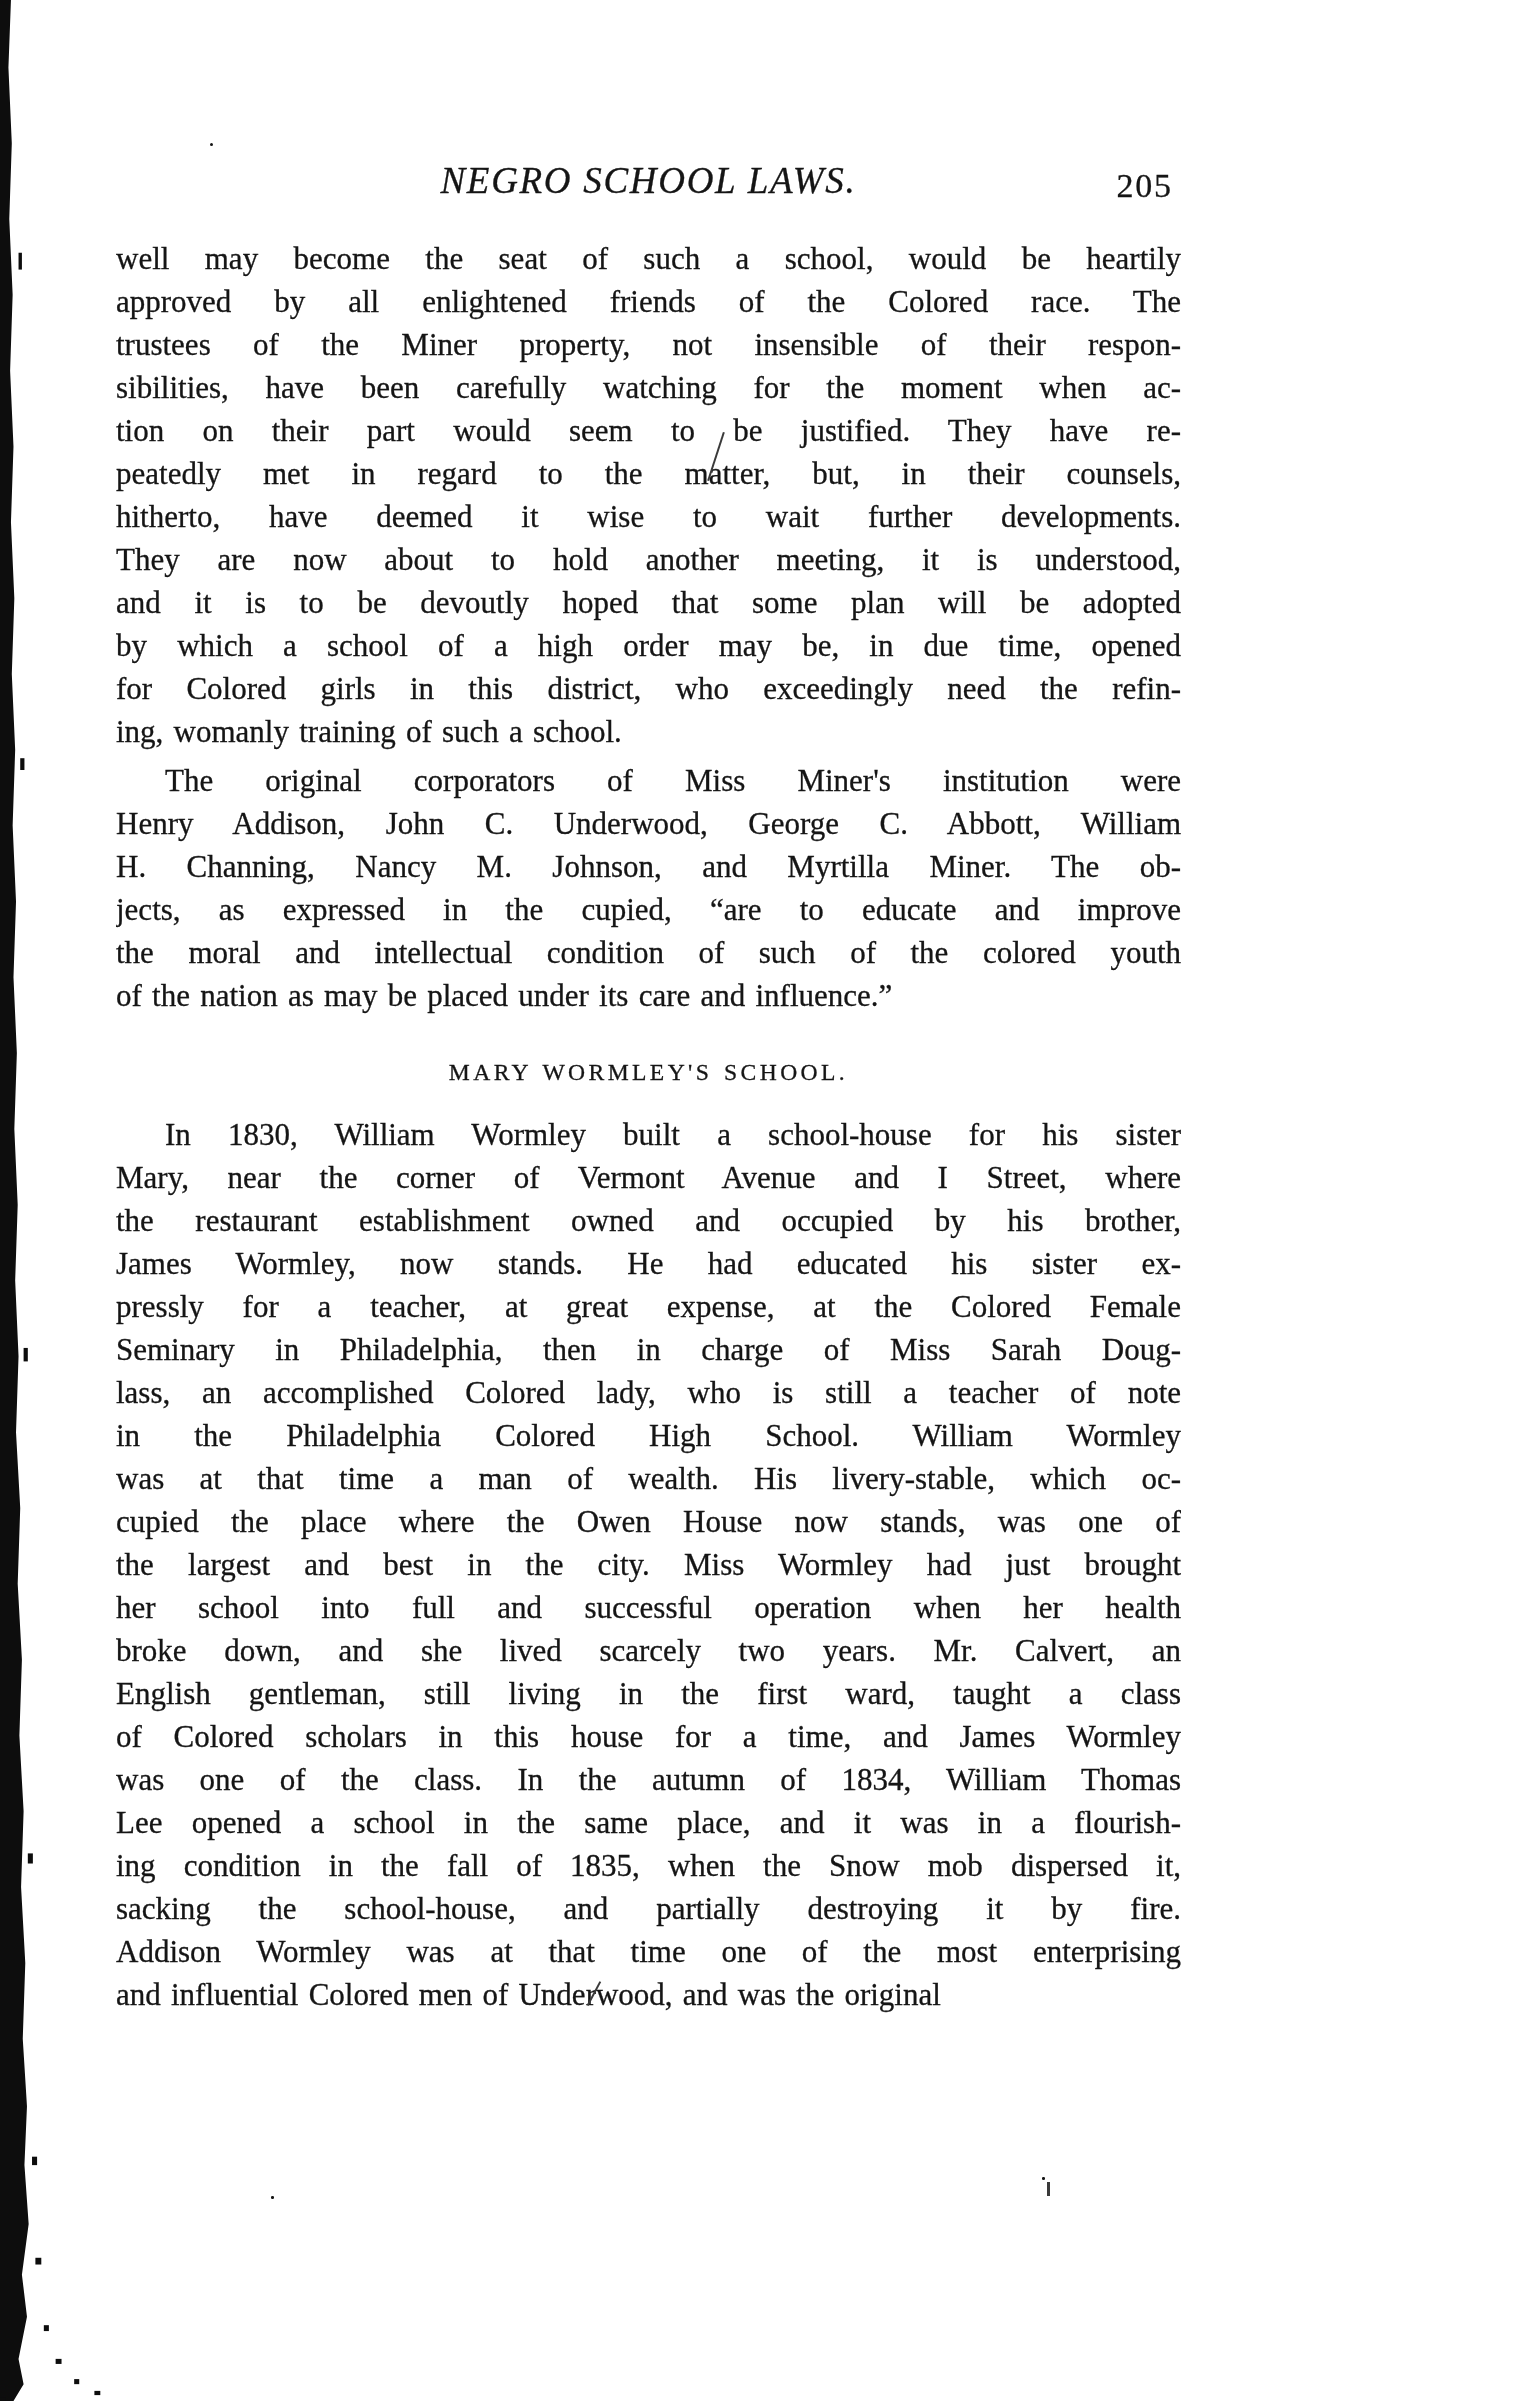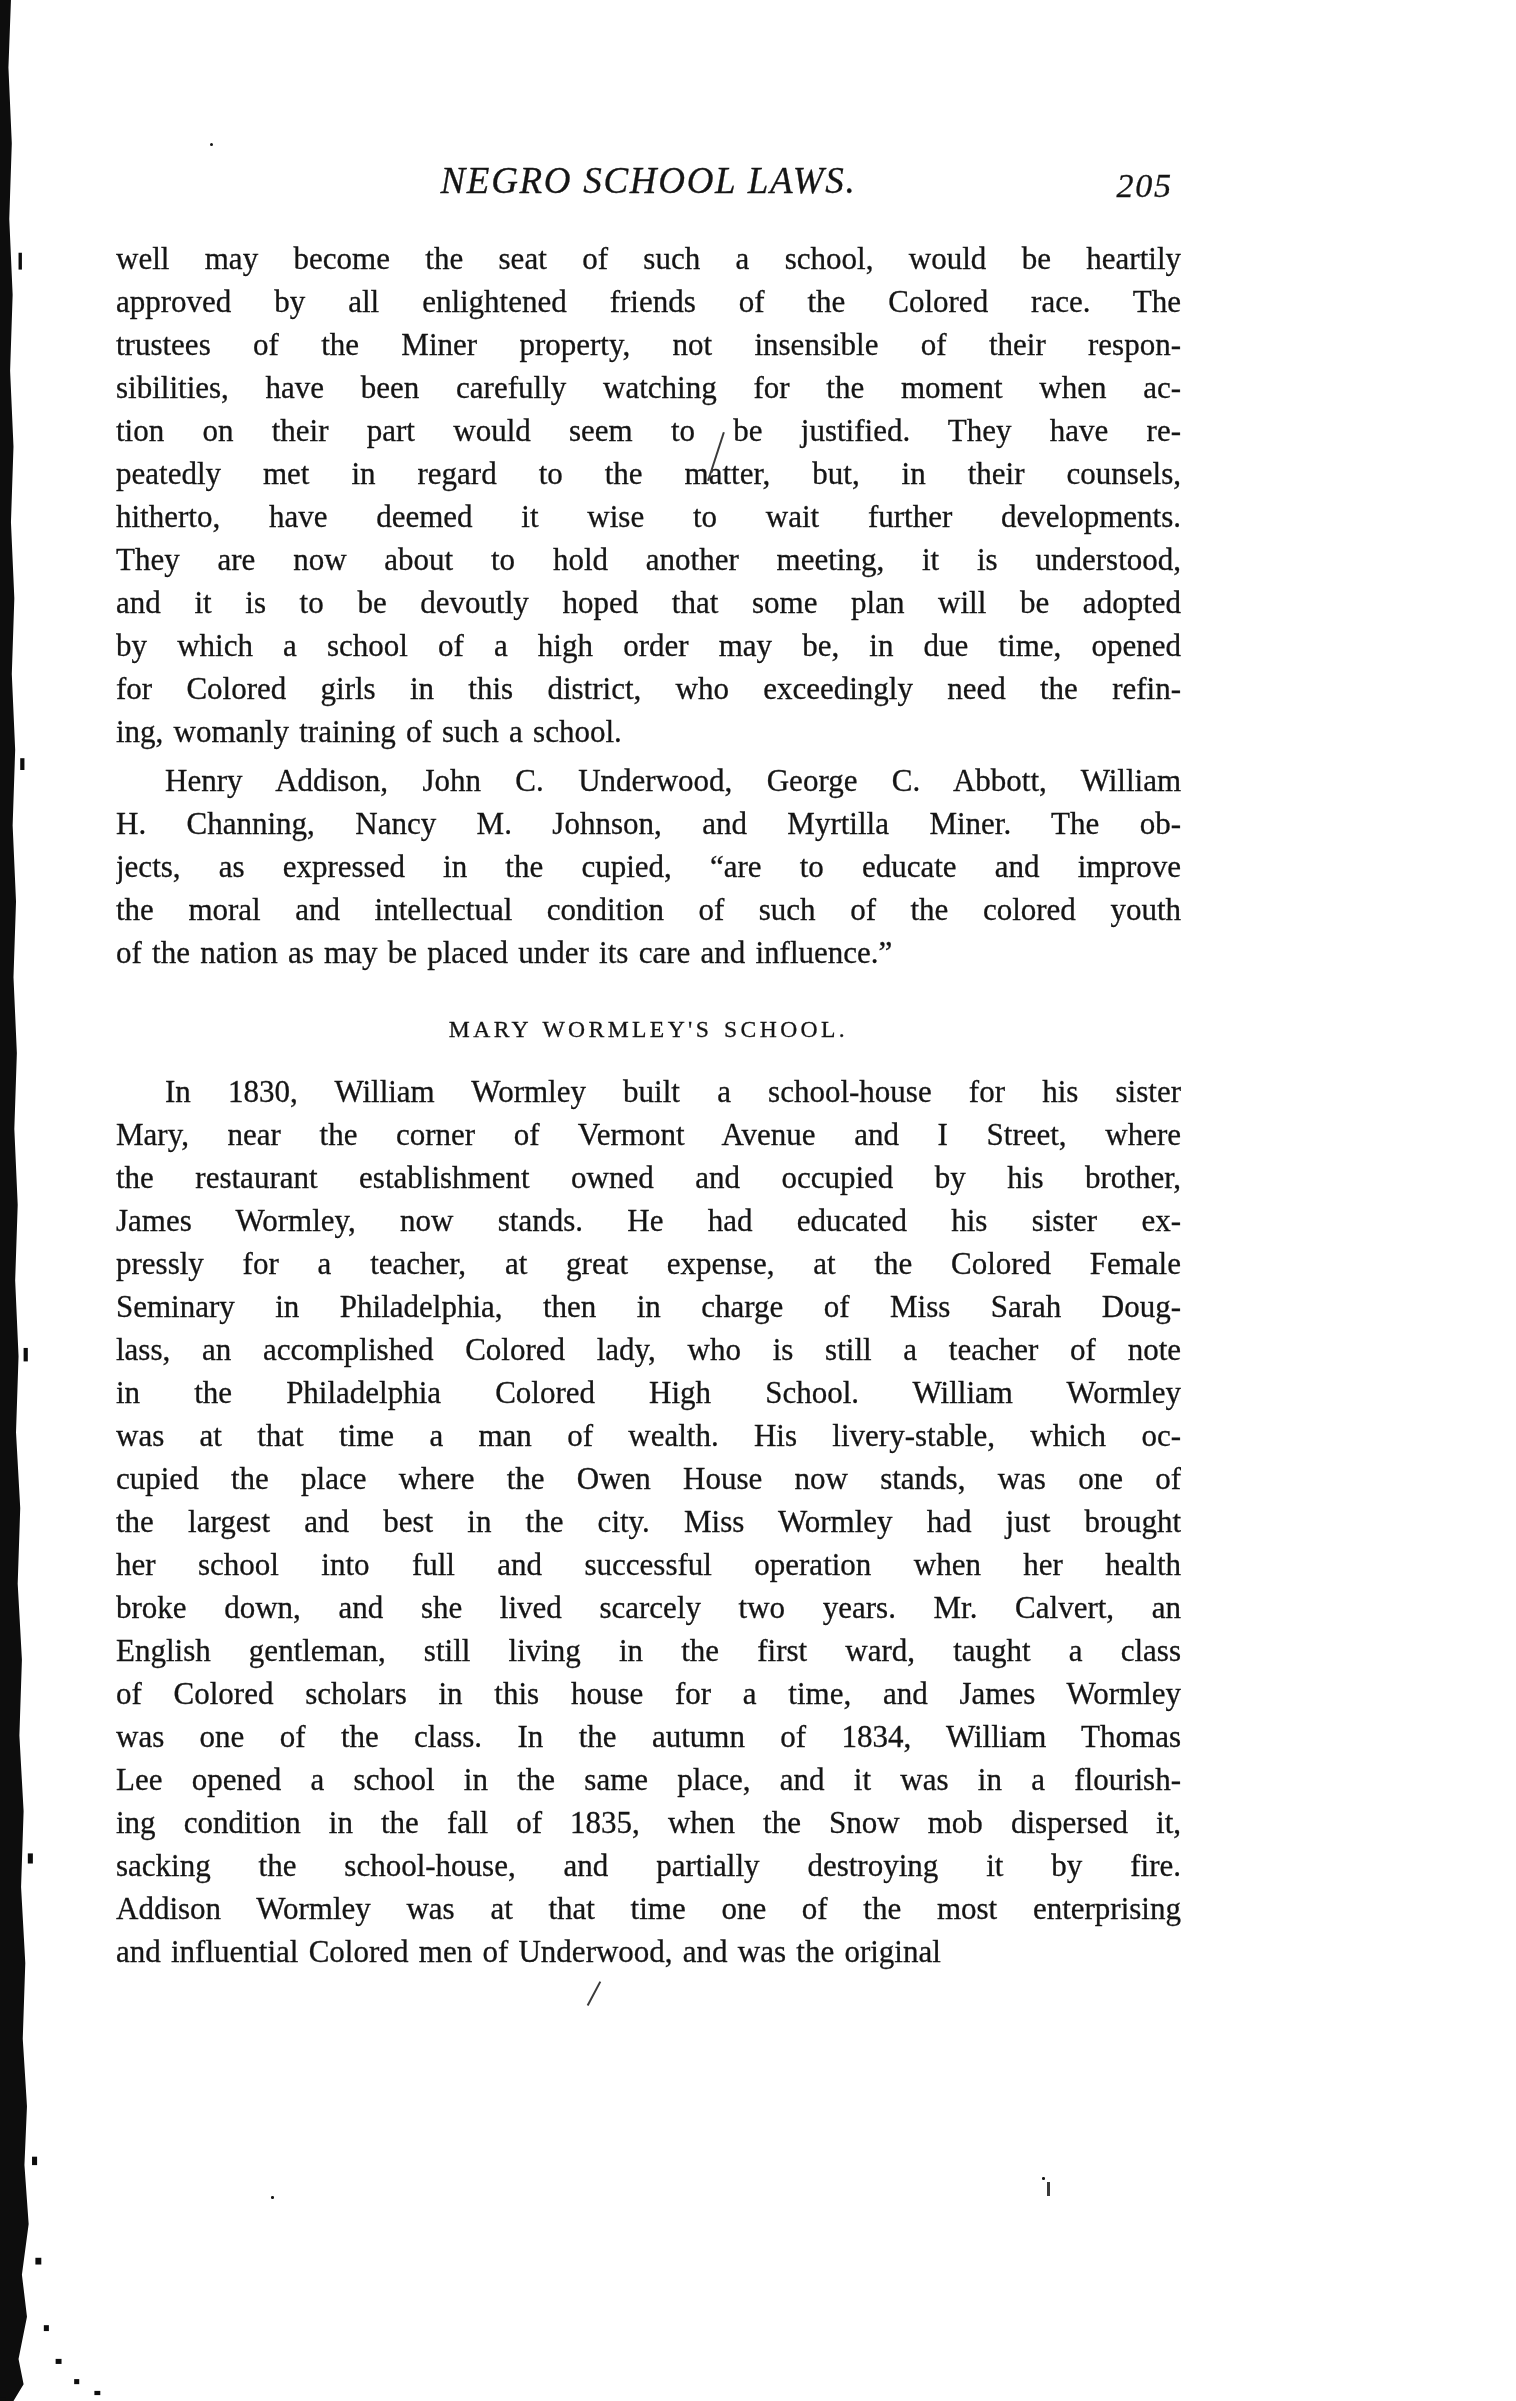--- a/index.html
+++ b/index.html
@@ -38,21 +38,20 @@
     line-height: 47px;
     -webkit-text-stroke: 0.3px #151515;
     white-space: nowrap;
   }
   .page-number {
     position: absolute;
     right: 8.4px; top: 5px;
     font-size: 34px;
     line-height: 47px;
     letter-spacing: 1.7px;
-    font-style: italic;
     -webkit-text-stroke: 0.3px #151515;
   }
   
   .text-block {
     position: absolute;
     left: 116px; top: 237px;
     width: 1065px;
     font-size: 31px;
     -webkit-text-stroke: 0.3px #151515;
     word-spacing: 2.5px;
@@ -132,20 +131,21 @@
         <div class="line">tion on their part would seem to be justified.  They have re-</div>
         <div class="line">peatedly met in regard to the matter, but, in their counsels,</div>
         <div class="line">hitherto, have deemed it wise to wait further developments.</div>
         <div class="line">They are now about to hold another meeting, it is understood,</div>
         <div class="line">and it is to be devoutly hoped that some plan will be adopted</div>
         <div class="line">by which a school of a high order may be, in due time, opened</div>
         <div class="line">for Colored girls in this district, who exceedingly need the refin-</div>
         <div class="line">ing, womanly training of such a school.</div>
       </div>
     <div class="para indented gap-small">
+        <div class="line">The original corporators of Miss Miner's institution were</div>
         <div class="line">Henry Addison, John C. Underwood, George C. Abbott, William</div>
         <div class="line">H. Channing, Nancy M. Johnson, and Myrtilla Miner.  The ob-</div>
         <div class="line">jects, as expressed in the cupied, “are to educate and improve</div>
         <div class="line">the moral and intellectual condition of such of the colored youth</div>
         <div class="line">of the nation as may be placed under its care and influence.”</div>
       </div>
     <div class="section-heading">MARY WORMLEY'S SCHOOL.</div>
     <div class="para indented after-heading">
         <div class="line">In 1830, William Wormley built a school-house for his sister</div>
         <div class="line">Mary, near the corner of Vermont Avenue and I Street, where</div>

